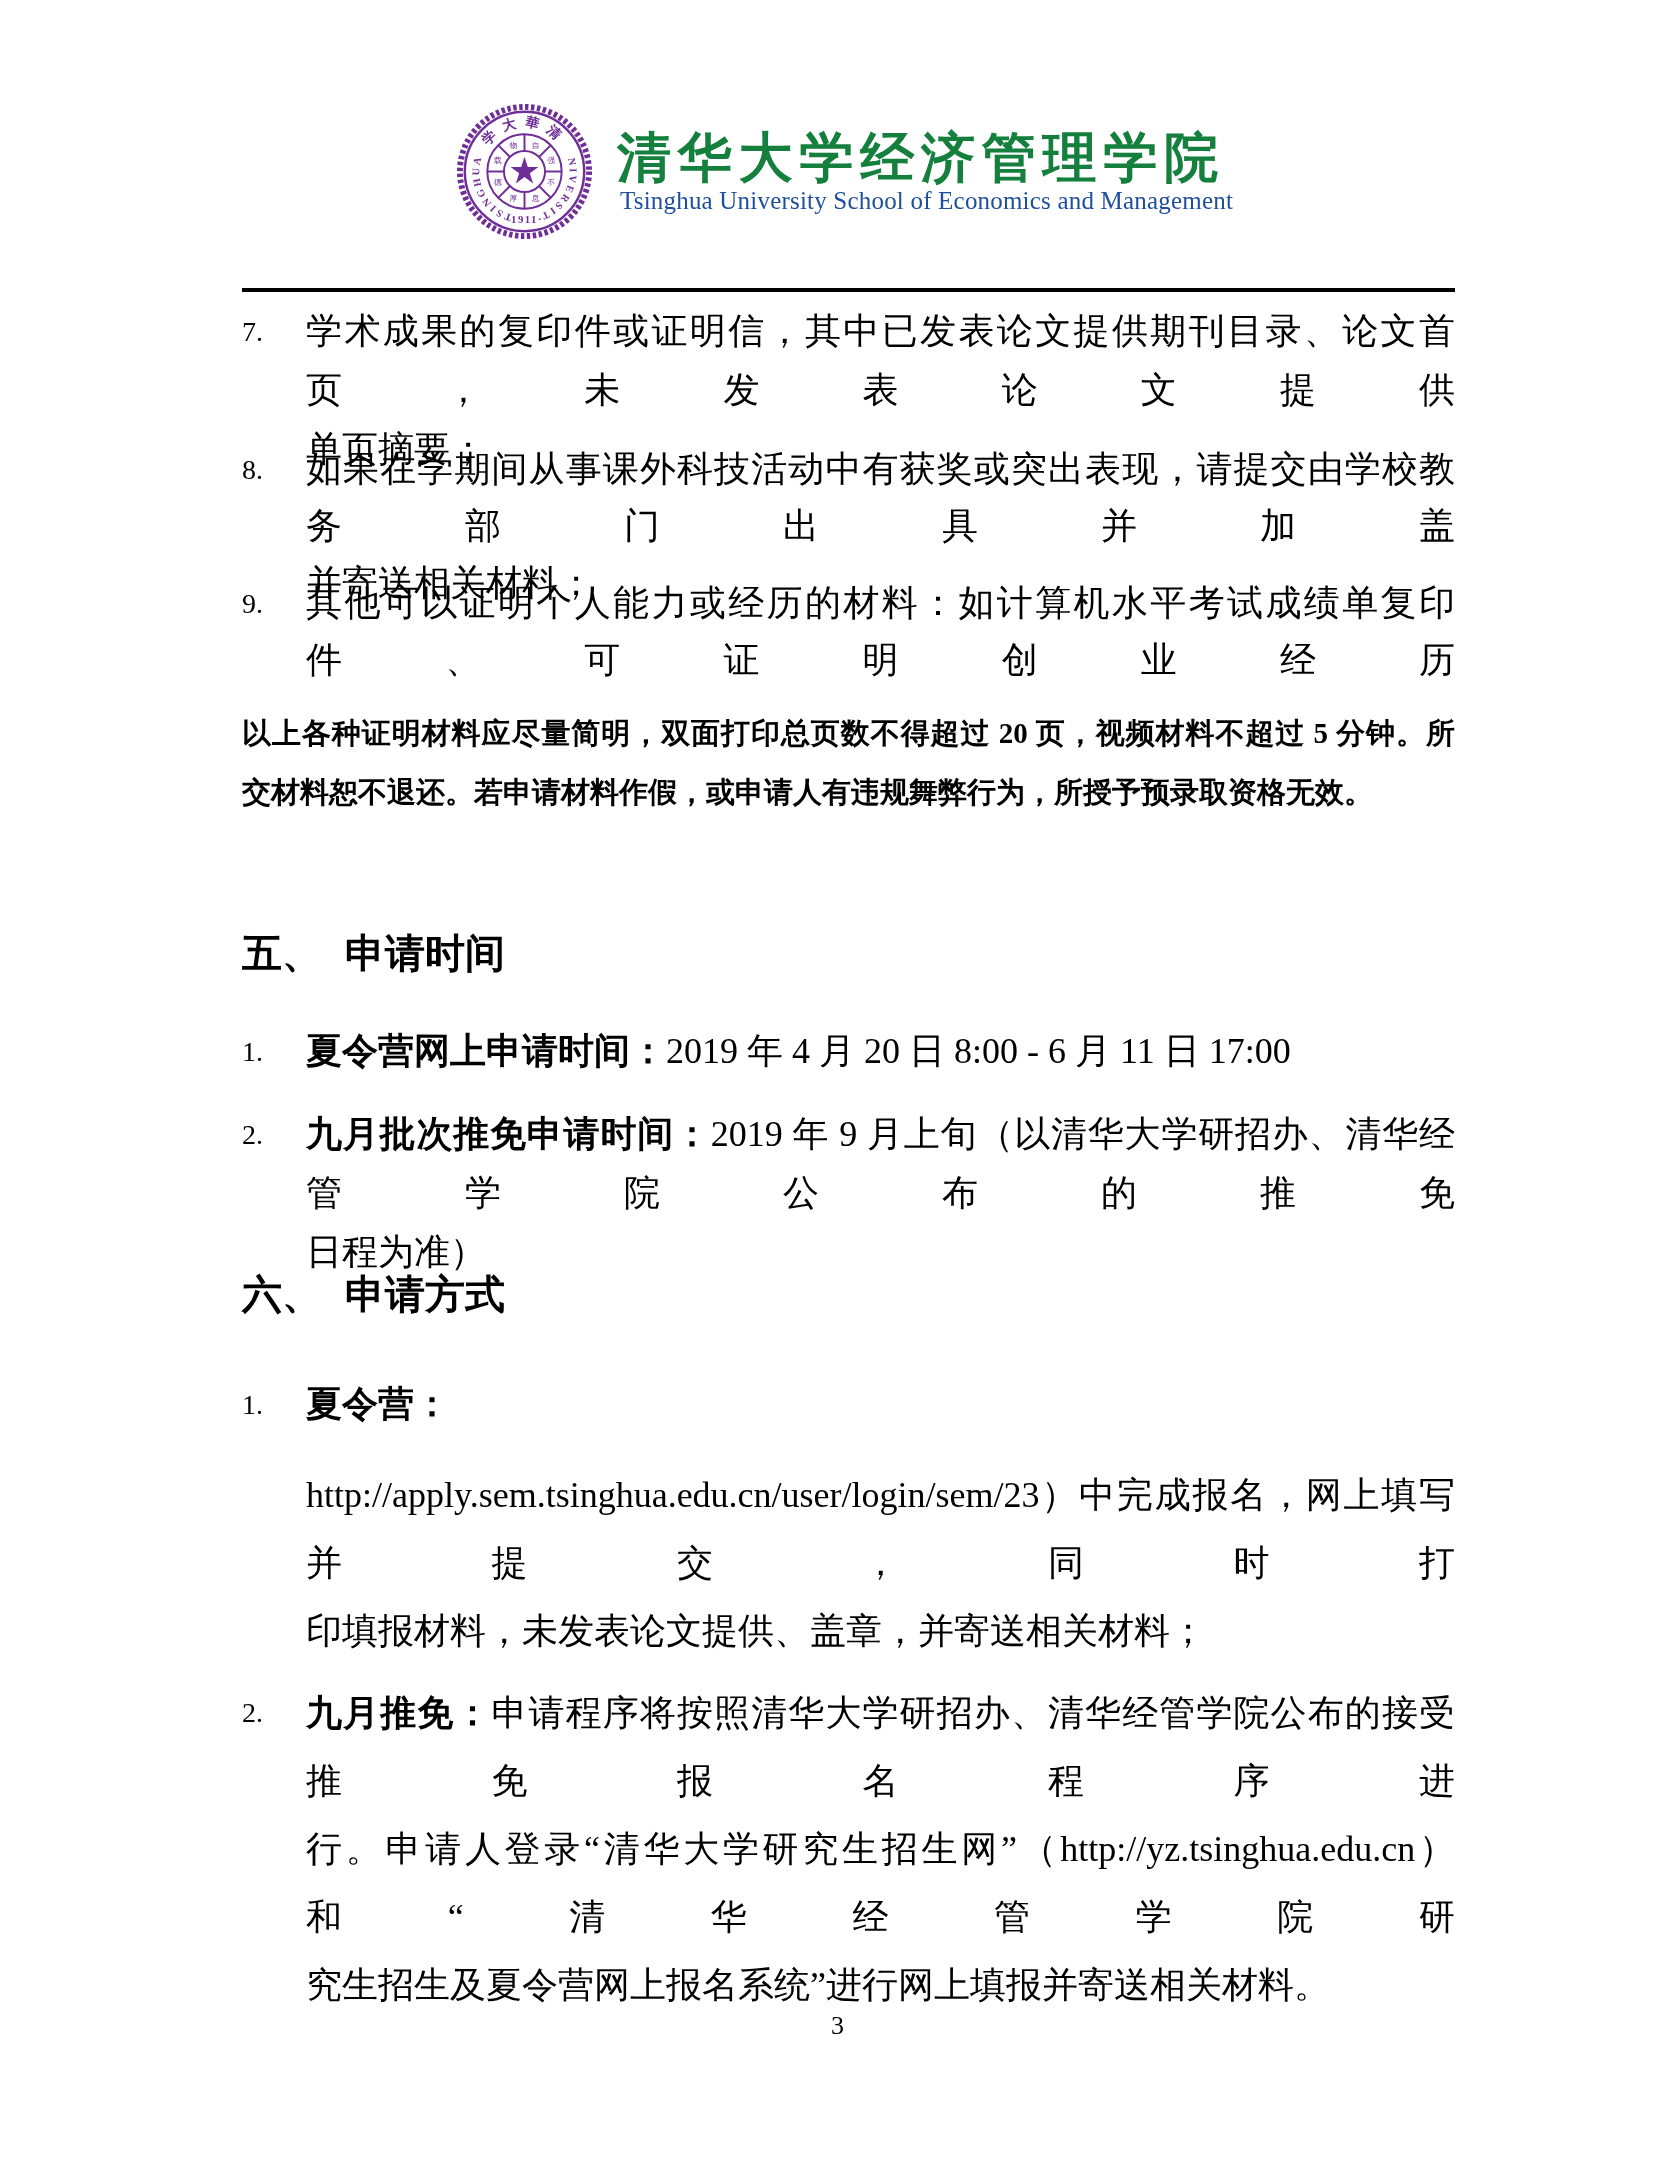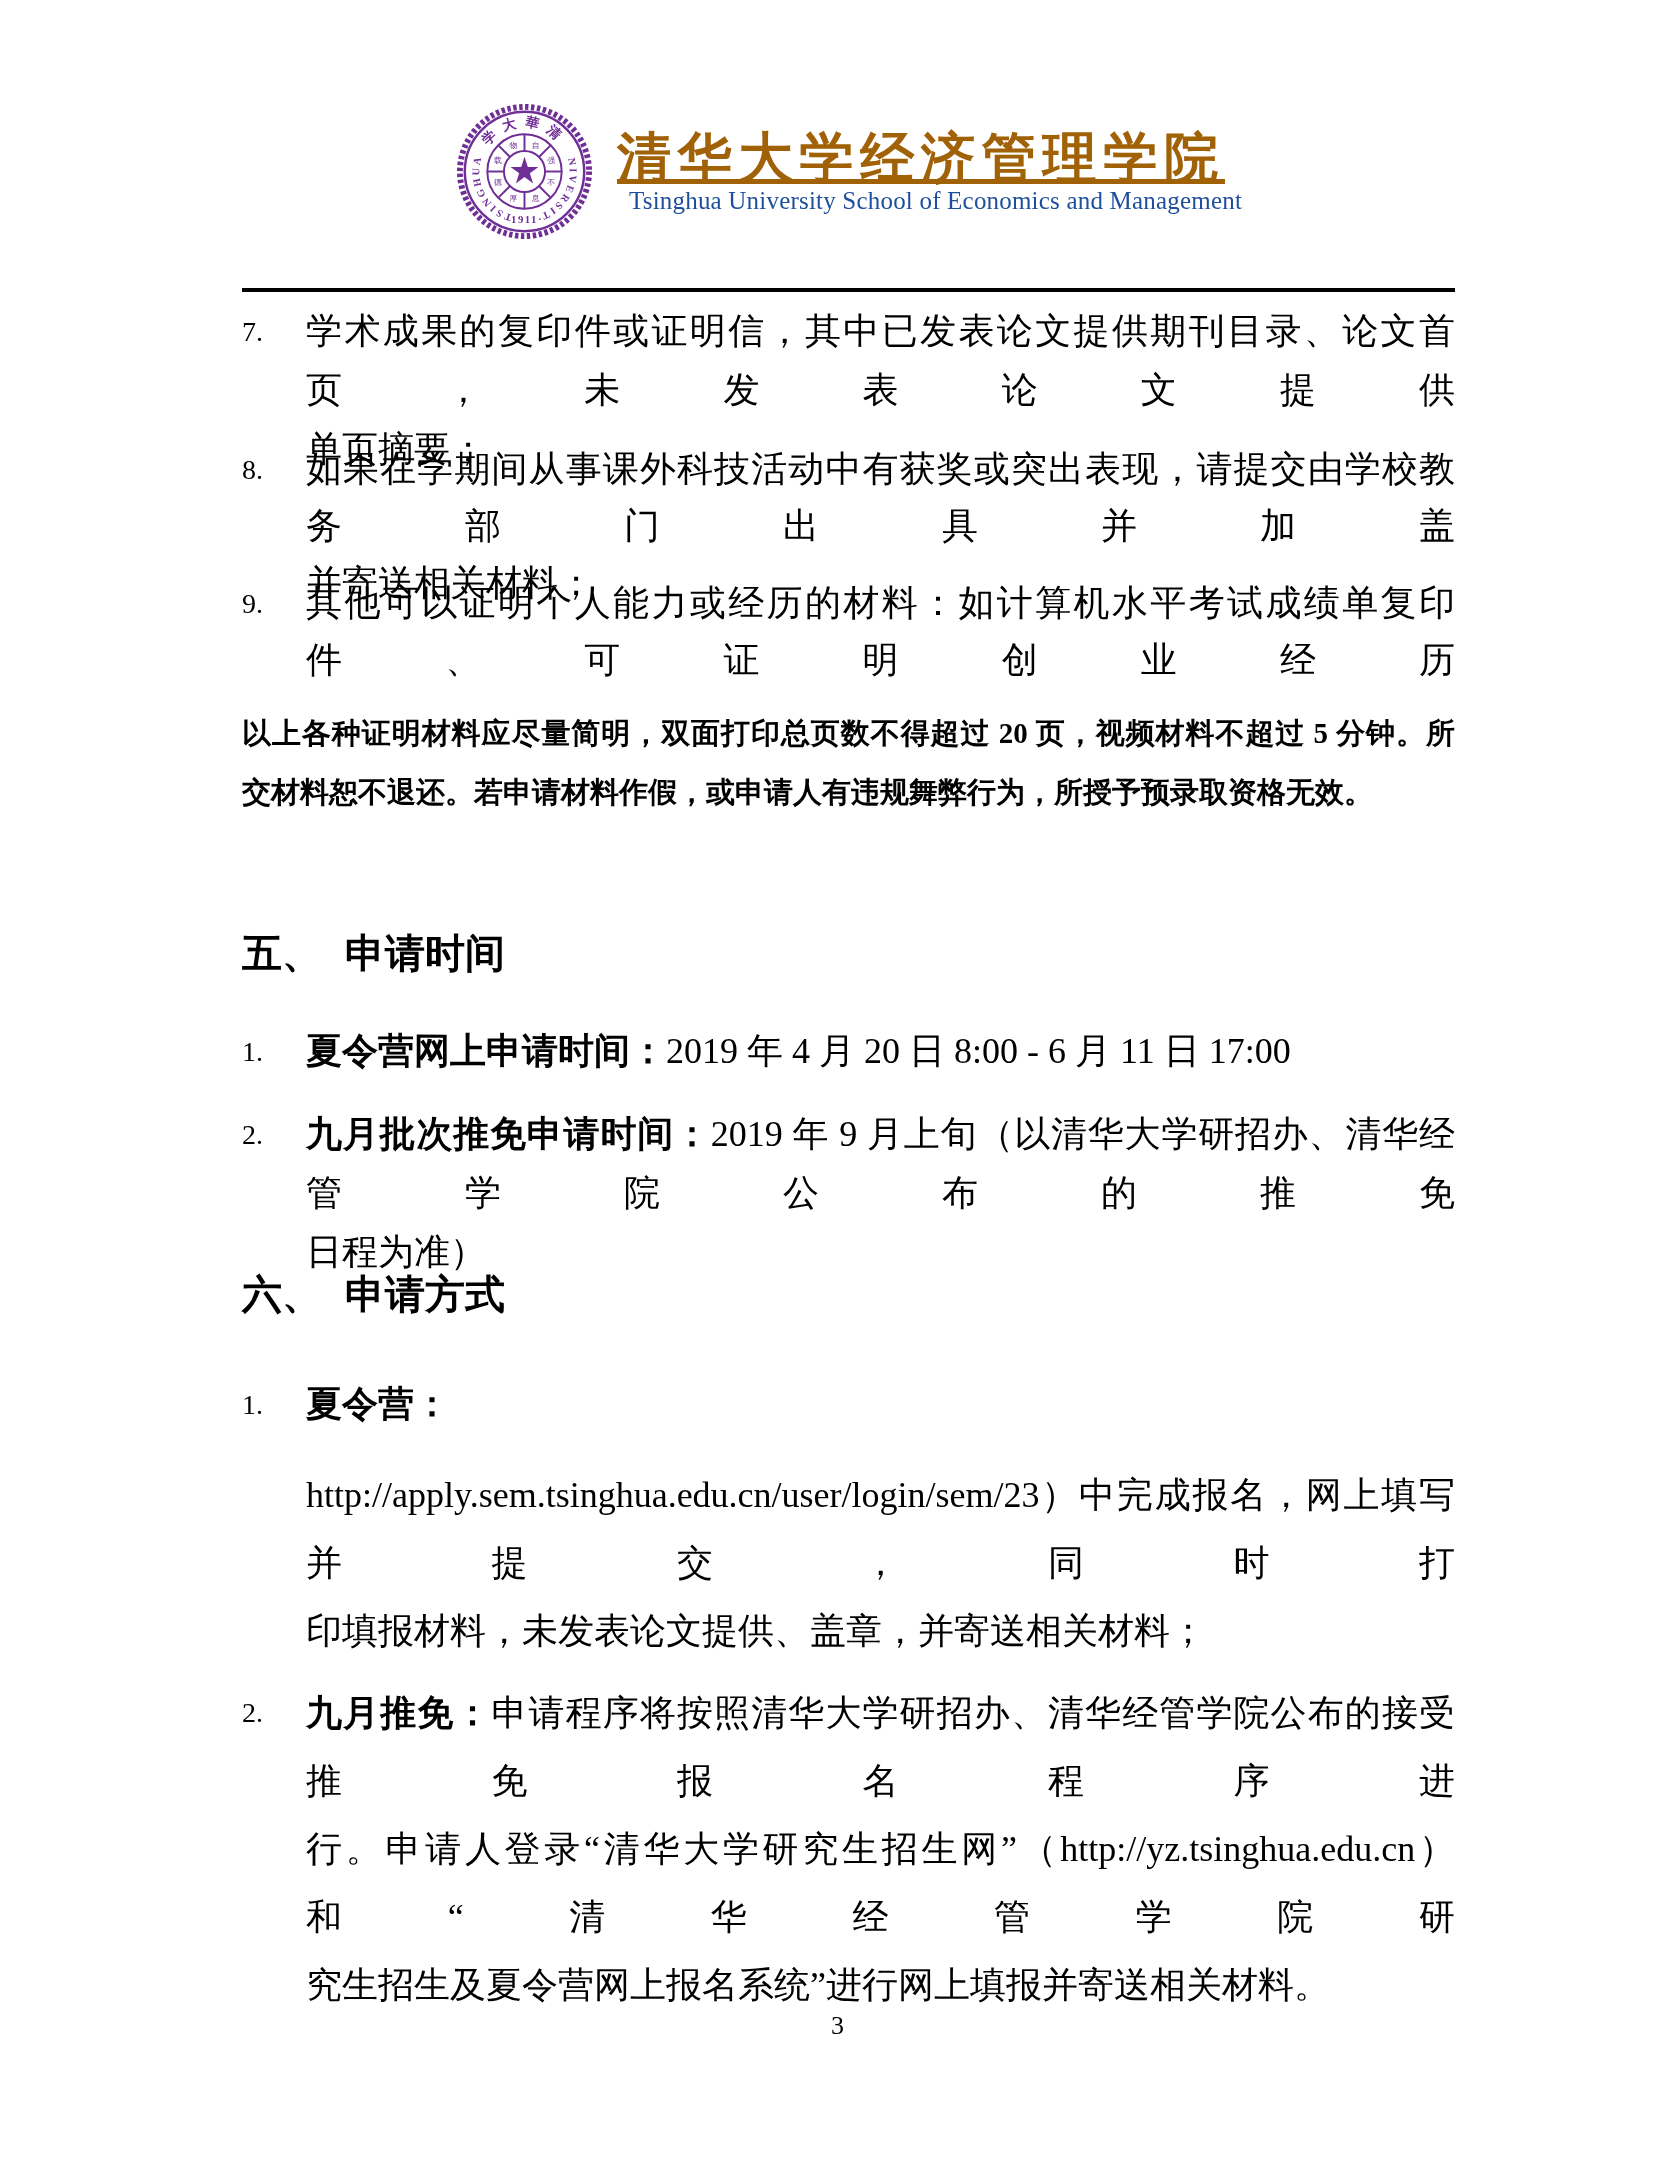--- a/index.html
+++ b/index.html
@@ -5,26 +5,26 @@
   html,body { margin:0; padding:0; background:#888; }
   .page {
     position:relative; width:1675px; height:2178px; margin:0 auto;
     background:#ffffff; overflow:hidden;
     font-family:"Liberation Serif","DejaVu Serif",serif; color:#000;
   }
   
   .seal { position:absolute; left:456px; top:103px; width:137px; height:137px; }
   .title-cn {
     position:absolute; left:617px; top:127px; height:62px;
-    font-size:54px; font-weight:bold; letter-spacing:6.8px; color:#a16207;
-    white-space:nowrap; line-height:62px;text-decoration:underline;
+    font-size:54px; font-weight:bold; letter-spacing:6.8px; color:#15803d;
+    white-space:nowrap; line-height:62px;
   }
   .title-en {
     position:absolute; left:620px; top:187px;
-    font-size:25px; color:#1e4f9c; letter-spacing:0.2px; white-space:nowrap;margin-left:9px;
+    font-size:25px; color:#1e4f9c; letter-spacing:0.2px; white-space:nowrap;
   }
   .rule { position:absolute; left:242px; top:288px; width:1213px; height:3.9px; background:#000; }
   
   .block { position:absolute; left:242px; width:1213px; }
   .row { display:flex; }
   .num { flex:0 0 64px; width:64px; font-size:28px; }
   .txt { flex:1; min-width:0; }
   .ln { font-size:36px; }
   .jl { text-align:justify; text-align-last:justify; }
   .b  { font-weight:bold; }

